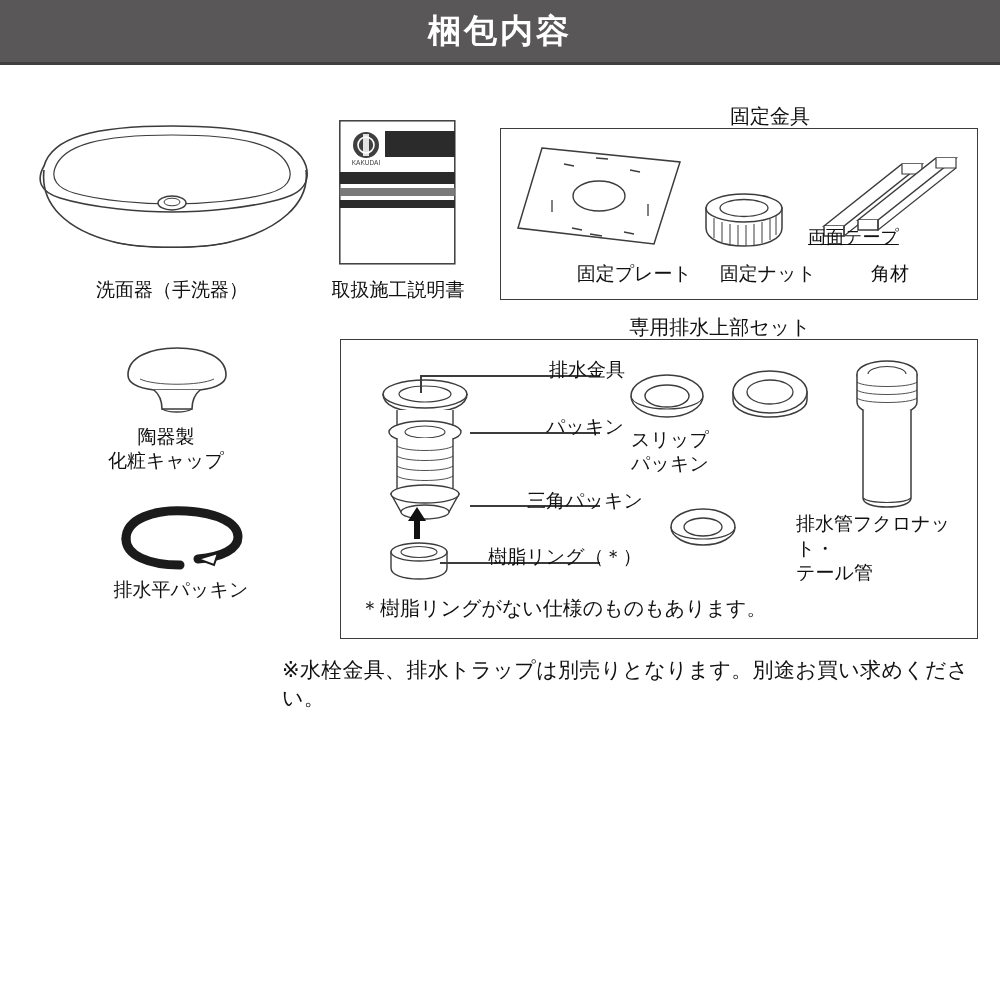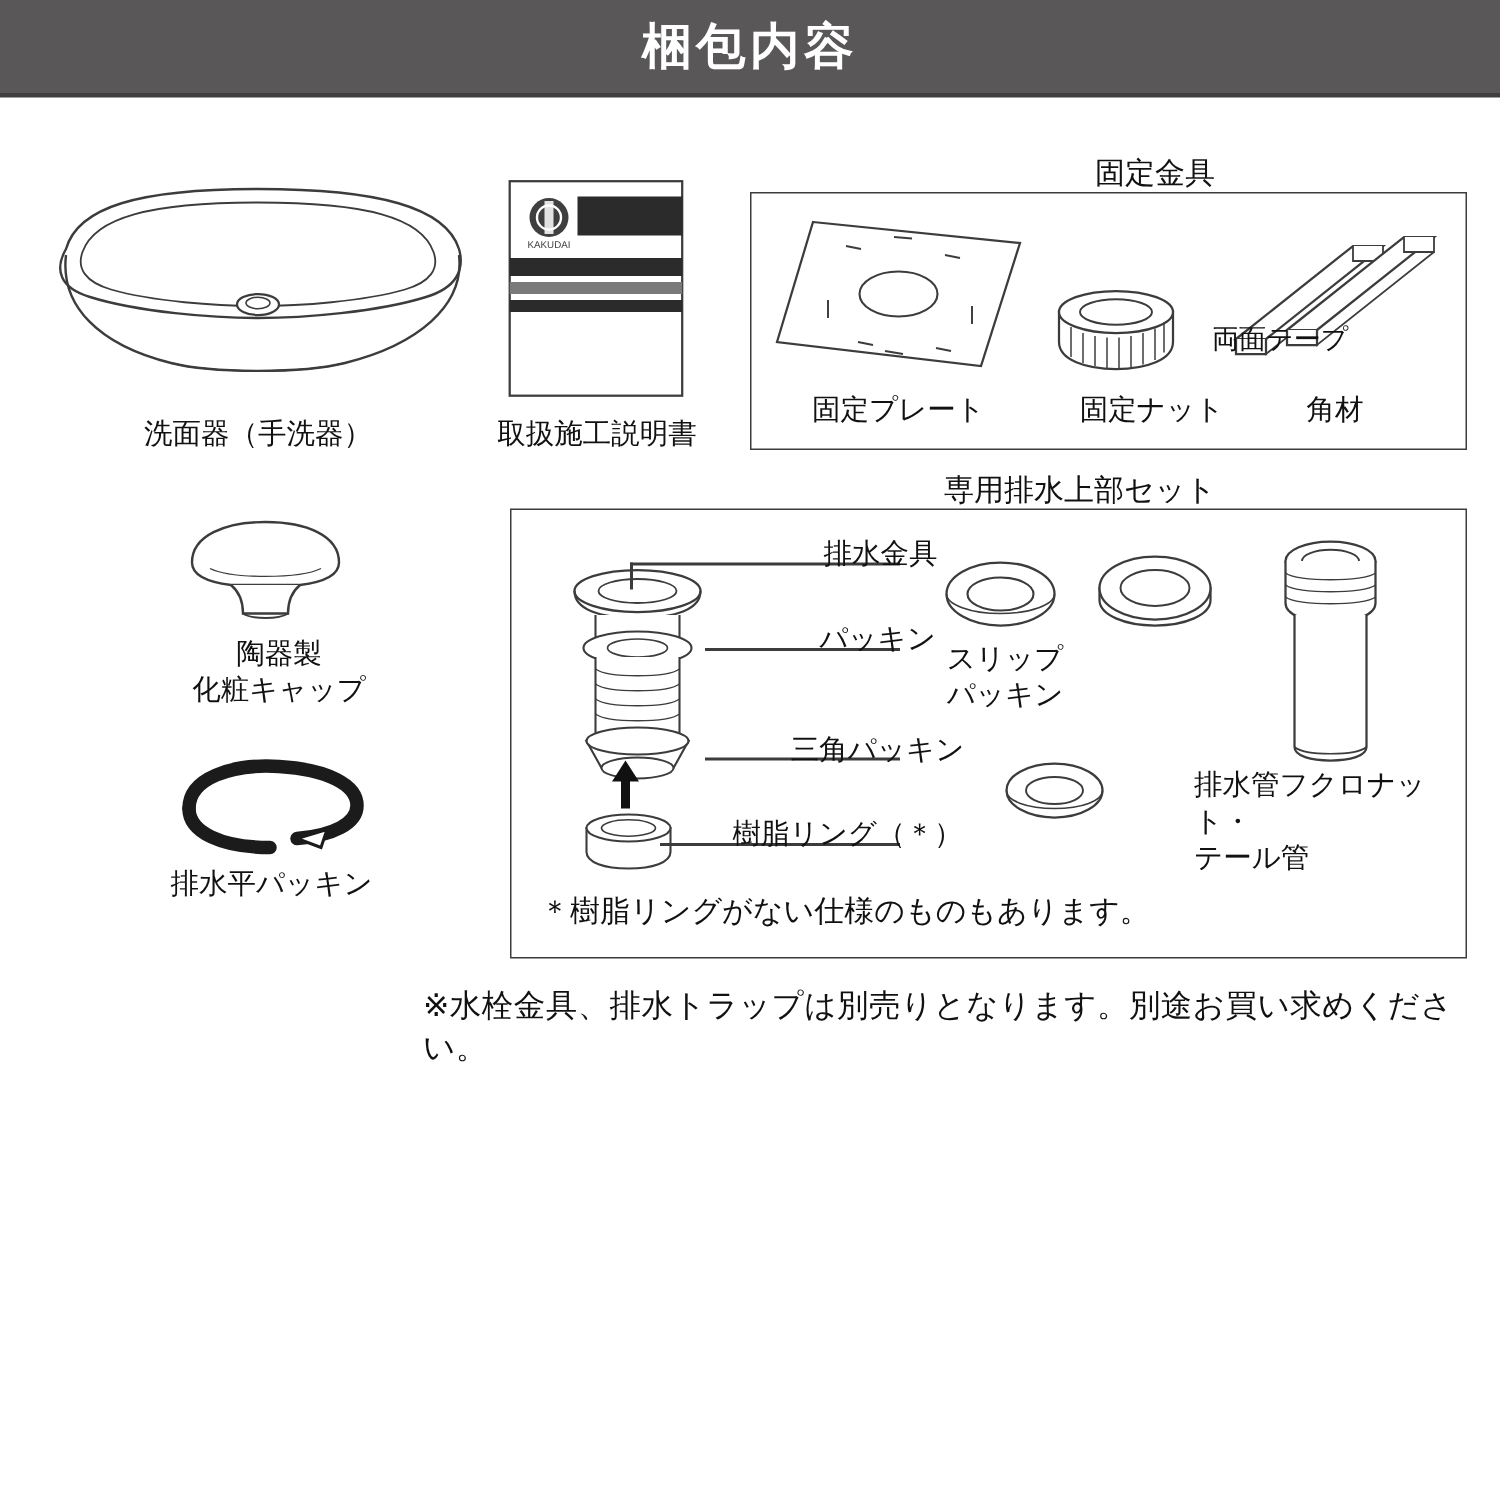--- a/index.html
+++ b/index.html
@@ -124,21 +124,21 @@
   <div class="lbl" style="left:306px; top:278px; width:184px;">取扱施工説明書</div>
 
   <div style="position:absolute; left:120px; top:345px;">
     <svg width="115" height="72" viewBox="0 0 115 72">
       <path d="M8,30 C8,12 30,3 57,3 C84,3 106,12 106,30 C106,38 96,43 80,45 L34,45 C18,43 8,38 8,30 Z" fill="#ffffff" stroke="#3c3c3c" stroke-width="1.6"></path>
       <path d="M34,45 C40,50 42,56 42,64 L72,64 C72,56 74,50 80,45" fill="#ffffff" stroke="#3c3c3c" stroke-width="1.6"></path>
       <path d="M42,64 C48,68 66,68 72,64" fill="none" stroke="#3c3c3c" stroke-width="1.4"></path>
       <path d="M20,34 C34,41 80,41 94,34" fill="none" stroke="#3c3c3c" stroke-width="0.9"></path>
     </svg>
   </div>
-  <div class="lbl" style="left:88px; top:425px; width:196px;">陶器製
+  <div class="lbl" style="left:68px; top:425px; width:196px;">陶器製
 化粧キャップ</div>
 
   <div style="position:absolute; left:110px; top:505px;">
     <svg width="140" height="72" viewBox="0 0 140 72">
       <path d="M16,34 C16,14 44,4 76,6 C108,8 128,18 128,32 C128,44 112,52 88,54" fill="none" stroke="#1b1b1b" stroke-width="9" stroke-linecap="round"></path>
       <path d="M16,34 C16,50 38,60 70,60" fill="none" stroke="#1b1b1b" stroke-width="9" stroke-linecap="round"></path>
       <path d="M30,34 C30,22 50,15 76,17" fill="none" stroke="#ffffff" stroke-width="2"></path>
       <path d="M88,54 L104,60 L108,48 Z" fill="#ffffff" stroke="#1b1b1b" stroke-width="2"></path>
     </svg>
   </div>
@@ -156,21 +156,21 @@
         <path d="M118,30 L128,32"></path>
         <path d="M40,60 L40,72"></path>
         <path d="M136,64 L136,76"></path>
         <path d="M60,88 L70,90"></path>
         <path d="M112,92 L122,94"></path>
         <path d="M84,18 L96,19"></path>
         <path d="M78,94 L90,96"></path>
       </g>
     </svg>
   </div>
-  <div class="lbl" style="left:506px; top:262px; width:186px;">固定プレート</div>
+  <div class="lbl" style="left:506px; top:262px; width:186px;text-align:right;">固定プレート</div>
 
   <div style="position:absolute; left:700px; top:190px;">
     <svg width="88" height="62" viewBox="0 0 88 62">
       <path d="M6,18 L6,38 C6,50 24,56 44,56 C64,56 82,50 82,38 L82,18 Z" fill="#ffffff" stroke="#3c3c3c" stroke-width="1.5"></path>
       <ellipse cx="44" cy="18" rx="38" ry="14" fill="#ffffff" stroke="#3c3c3c" stroke-width="1.5"></ellipse>
       <ellipse cx="44" cy="18" rx="24" ry="8.5" fill="#ffffff" stroke="#3c3c3c" stroke-width="1.3"></ellipse>
       <g stroke="#3c3c3c" stroke-width="1">
         <path d="M14,28 L14,48"></path>
           <path d="M22,32 L22,52"></path>
           <path d="M30,34 L30,54"></path>
@@ -190,21 +190,21 @@
       <path d="M18,86 L96,24 L116,24 L38,86 Z" fill="#ffffff" stroke="#3c3c3c" stroke-width="1.5"></path>
       <path d="M18,86 L18,96 L38,96 L38,86" fill="#ffffff" stroke="#3c3c3c" stroke-width="1.5"></path>
       <path d="M96,24 L96,34 L116,34 L116,24" fill="#ffffff" stroke="#3c3c3c" stroke-width="1.2"></path>
       <path d="M38,86 L38,96 L116,34" fill="none" stroke="#3c3c3c" stroke-width="1.2"></path>
       <path d="M52,80 L130,18 L150,18 L72,80 Z" fill="#ffffff" stroke="#3c3c3c" stroke-width="1.5"></path>
       <path d="M52,80 L52,90 L72,90 L72,80" fill="#ffffff" stroke="#3c3c3c" stroke-width="1.5"></path>
       <path d="M130,18 L130,28 L150,28 L150,18" fill="#ffffff" stroke="#3c3c3c" stroke-width="1.2"></path>
       <path d="M72,80 L72,90 L150,28" fill="none" stroke="#3c3c3c" stroke-width="1.2"></path>
     </svg>
   </div>
-  <div class="lbl left" style="left:808px; top:215px; width:150px; font-size:18px;">両面テープ</div>
+  <div class="lbl left" style="left:808px; top:226px; width:150px; font-size:18px;text-decoration:underline;">両面テープ</div>
   <div class="lbl" style="left:820px; top:262px; width:140px;">角材</div>
 
   <div class="lbl" style="left:500px; top:315px; width:440px; font-size:20px;">専用排水上部セット</div>
   <div class="box" style="left:340px; top:339px; width:638px; height:300px;"></div>
 
   <div style="position:absolute; left:365px; top:370px;">
     <svg width="120" height="160" viewBox="0 0 120 160">
 
       <ellipse cx="60" cy="24" rx="42" ry="14" fill="#ffffff" stroke="#3c3c3c" stroke-width="1.5"></ellipse>
       <ellipse cx="60" cy="24" rx="26" ry="8" fill="#ffffff" stroke="#3c3c3c" stroke-width="1.2"></ellipse>

